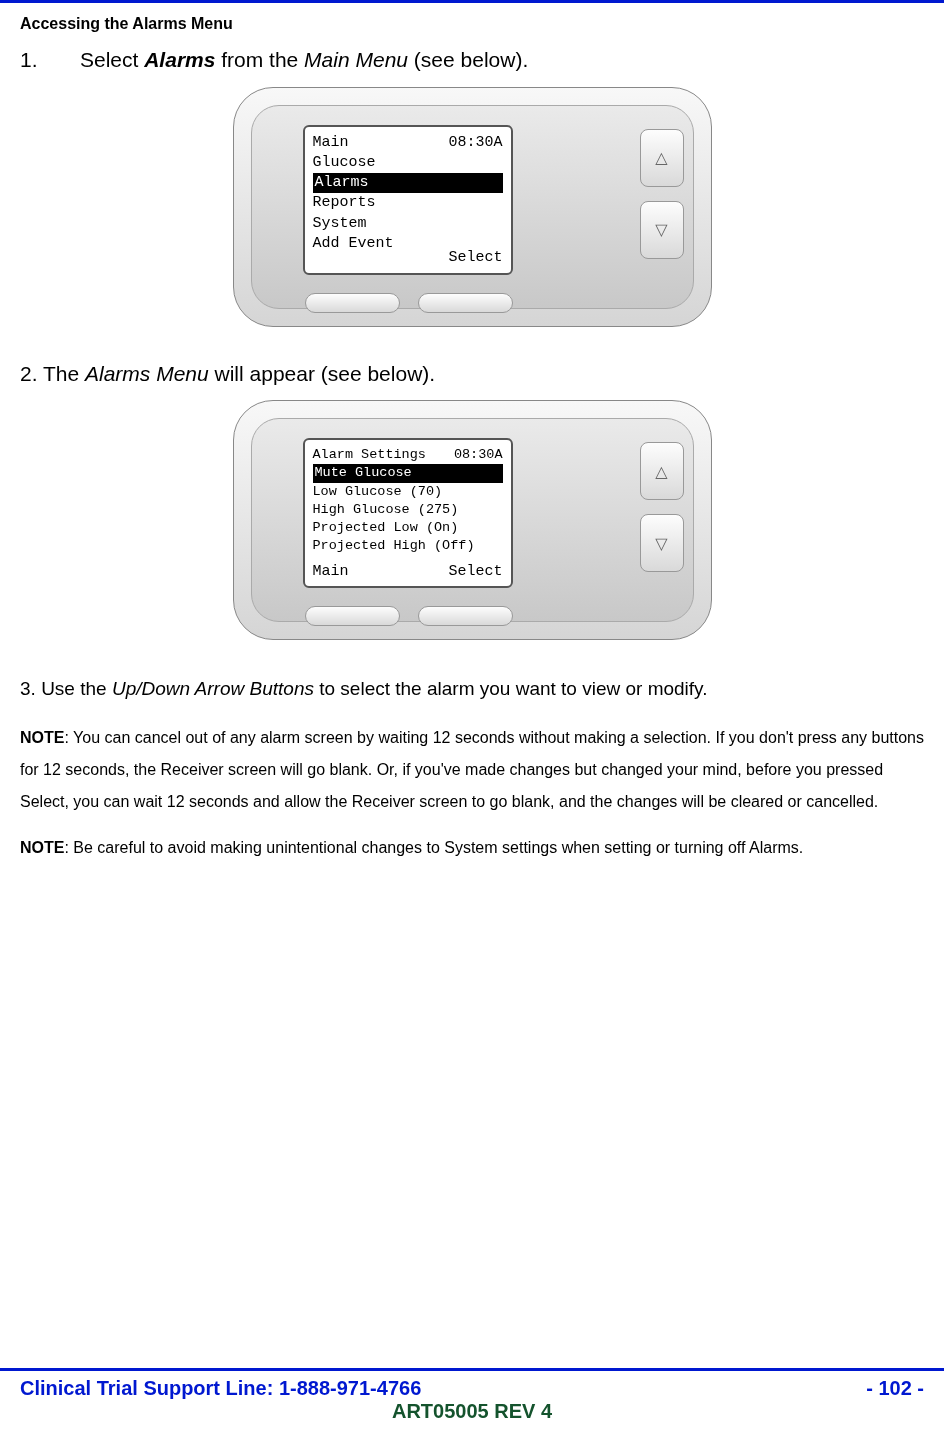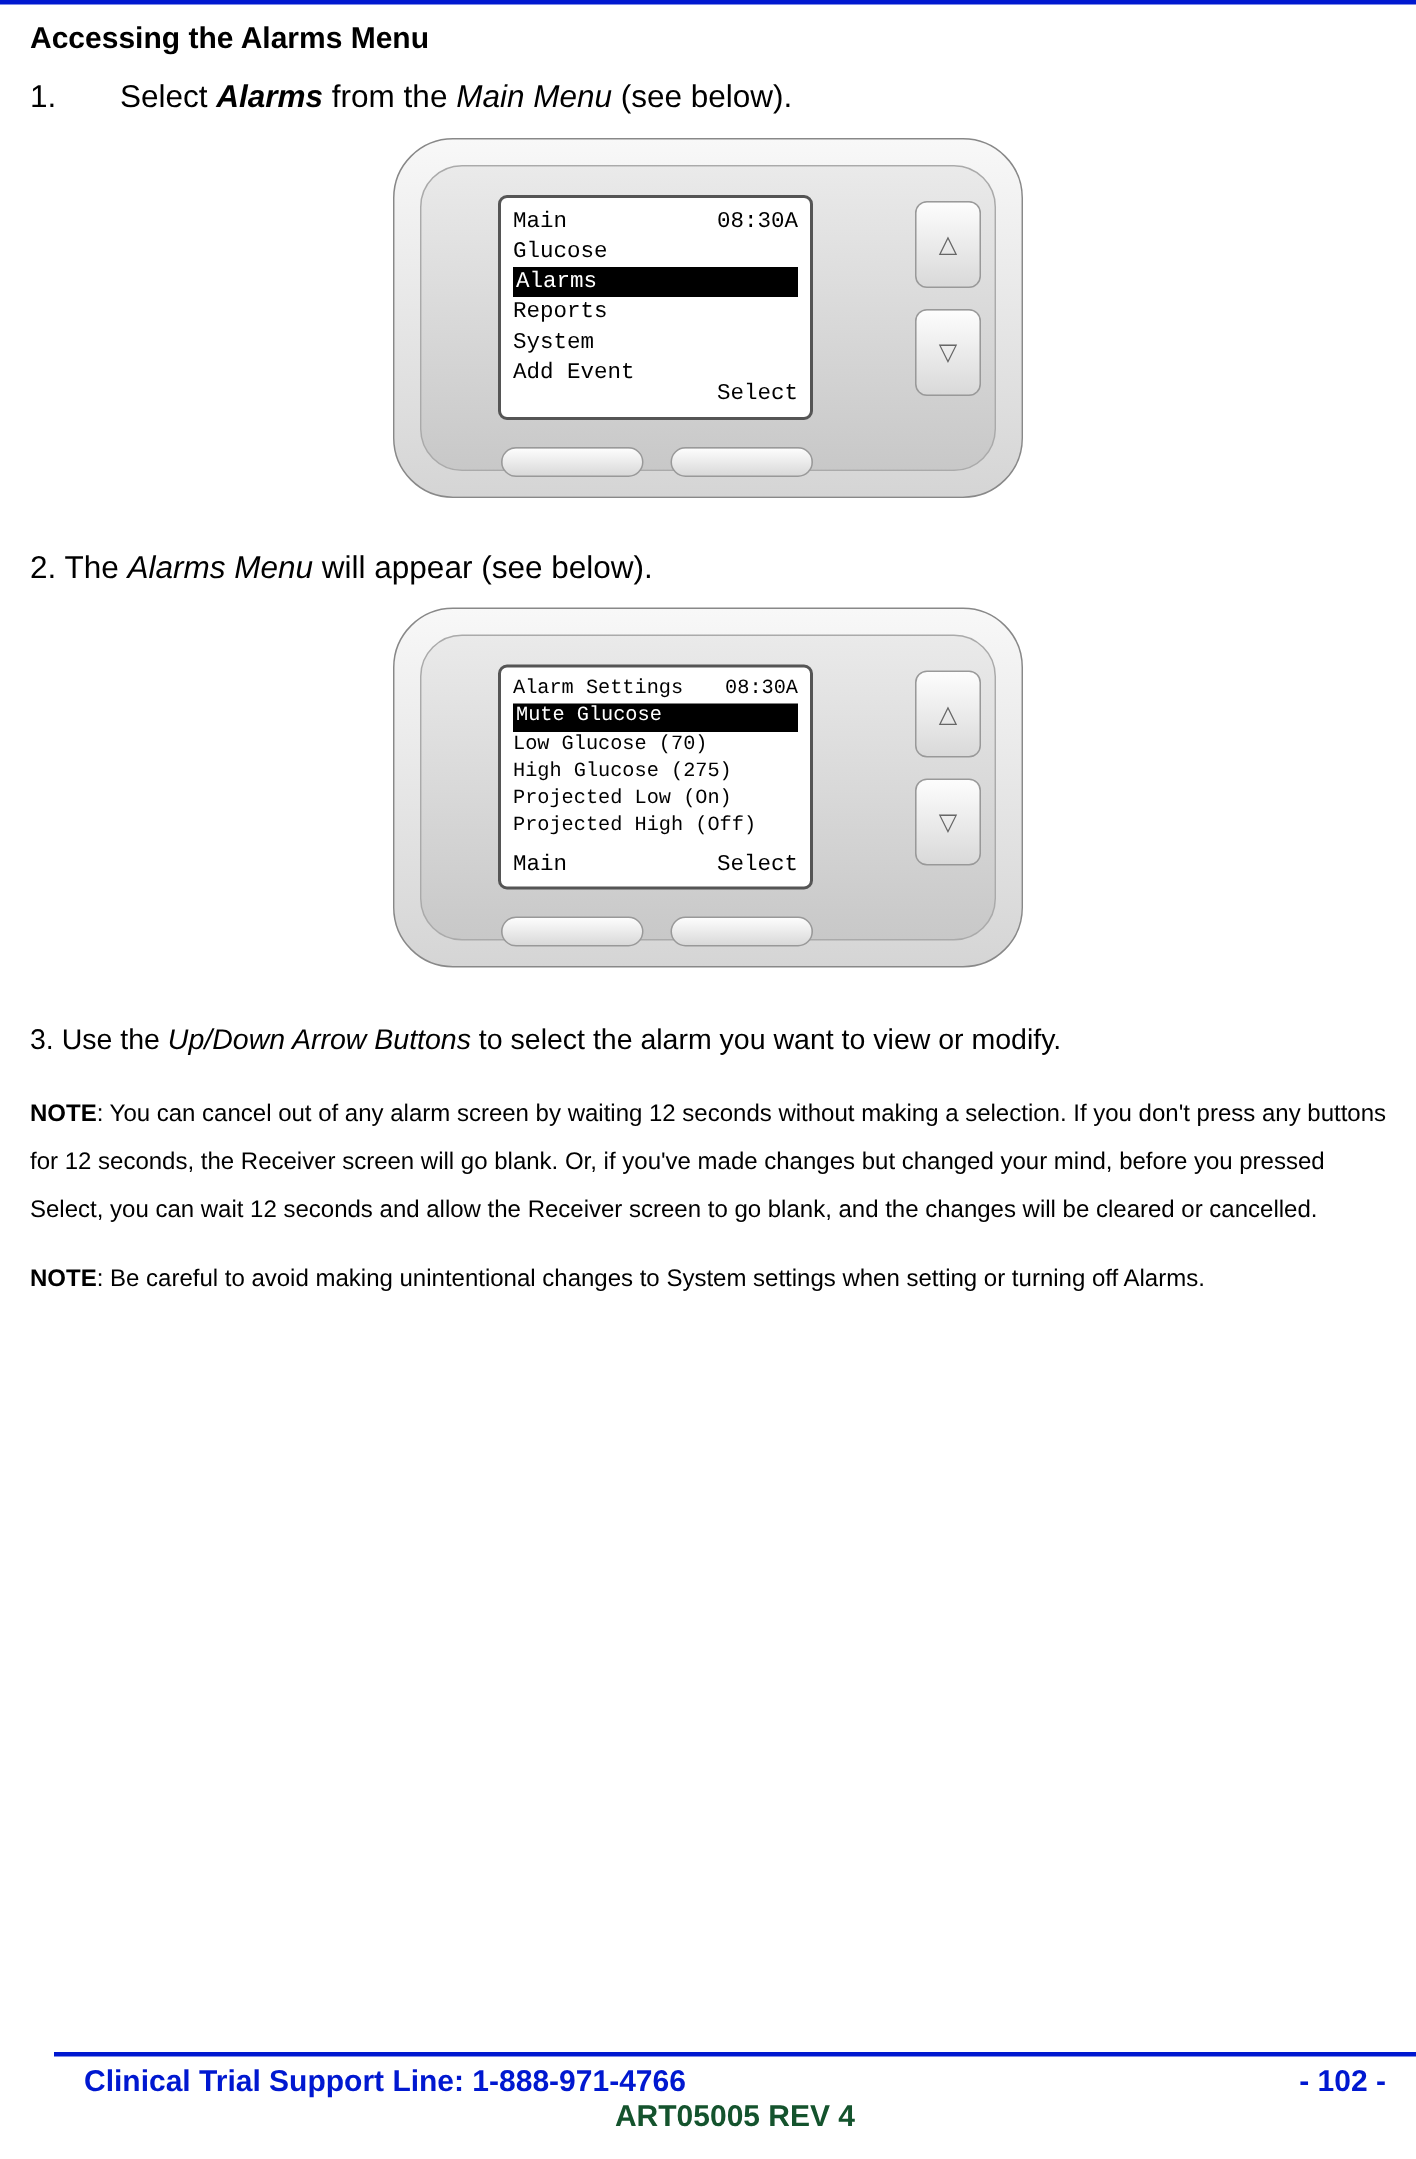--- a/index.html
+++ b/index.html
@@ -10,38 +10,38 @@
     background: #fff;
     color: #000;
     border-top: 3px solid #0018d0;
     position: relative;
   }
   .content {
     padding: 12px 20px 0 20px;
   }
   .heading-small {
     font-weight: bold;
-    font-size: 20px;
+    font-size: 16px;
     margin-bottom: 10px;
   }
   .step {
     font-size: 21px;
     line-height: 1.6;
     margin-bottom: 6px;
   }
   .step .num { display:inline-block; width:60px; }
   .bi { font-style: italic; font-weight: bold; }
   .it { font-style: italic; }
   .device-wrap {
     display: flex;
     justify-content: center;
     margin: 10px 0 30px 0;
   }
   .device {
-    width: 420px;
+    width: 479px;
     height: 240px;
     position: relative;
   }
   .device-body {
     position: absolute;
     left: 0; top: 0; right: 0; bottom: 0;
     border-radius: 40px;
     background: linear-gradient(180deg,#f8f8f8,#d5d5d5);
     border: 1px solid #888;
   }
@@ -100,21 +100,20 @@
   }
   .step3 { font-size:19px; line-height:2.0; margin-top:8px; }
   .step3-indent { padding-left:36px; display:block; }
   .bold { font-weight:bold; }
   .footer {
     position:absolute;
     left:0; right:0; bottom:16px;
     border-top: 3px solid #0018d0;
     padding: 6px 20px 0 20px;
     font-family: Arial, Helvetica, sans-serif;
-    margin-left: 36px;
   }
   .footer-line1 {
     display:flex; justify-content:space-between;
     color:#0018d0;
     font-weight:bold;
     font-size:20px;
   }
   .footer-line2 {
     text-align:center;
     color:#14532d;

